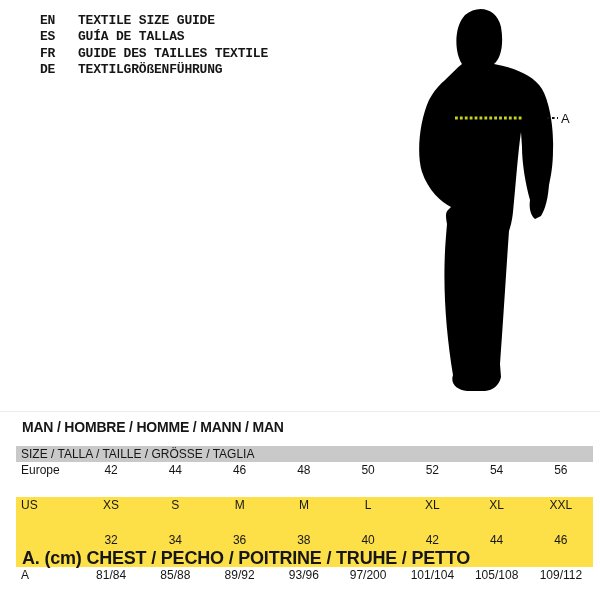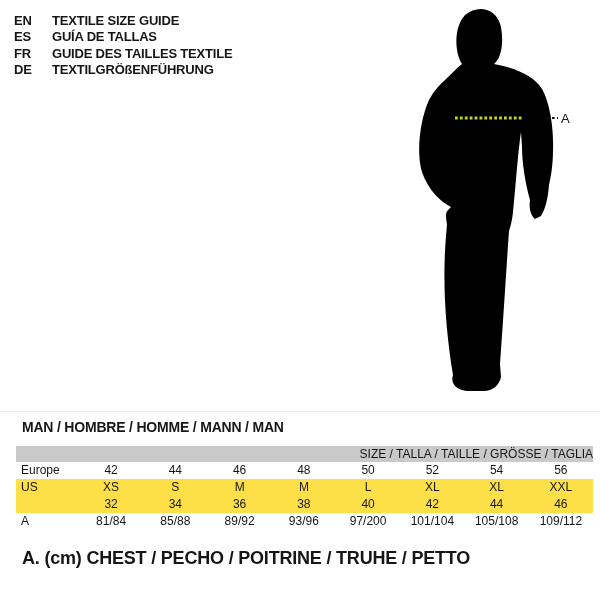--- a/index.html
+++ b/index.html
@@ -3,38 +3,38 @@
 <meta charset="utf-8">
 <style>
   html,body{margin:0;padding:0;}
   body{
     width:600px;height:600px;background:#ffffff;position:relative;overflow:hidden;
     font-family:"Liberation Sans", sans-serif;color:#161616;
     -webkit-font-smoothing:antialiased;
   }
   .abs{position:absolute;}
   
-  .lang-list{left:14px;top:13px;}
+  .lang-list{left:40px;top:13px;font-family:Liberation Mono, monospace;}
   .lang-row{display:flex;font-weight:bold;font-size:13px;line-height:16.4px;letter-spacing:-0.2px;}
   .lang-code{width:38px;flex:0 0 38px;}
   .lang-label{white-space:nowrap;}
   
   .categories{left:22px;top:110px;font-weight:bold;font-size:13px;line-height:18px;letter-spacing:-0.2px;}
   .categories div{white-space:nowrap;}
   
   .figure{left:408px;top:2px;width:165px;height:400px;}
   .figure text{font-family:"Liberation Sans", sans-serif;font-size:13px;fill:#111;}
   
   .divider{left:0;top:411px;width:600px;height:1px;background:#ececec;}
   
   .section-title{left:22px;top:419px;font-weight:bold;font-size:14px;letter-spacing:-0.2px;white-space:nowrap;}
   
   .size-table{left:16px;top:446px;width:577px;font-size:12px;}
-  .table-header{background:#c9c9c9;height:16px;line-height:16px;padding-left:5px;white-space:nowrap;text-align:right;}
-  .t-row{display:grid;grid-template-columns:63px repeat(8,1fr);height:17px;line-height:17px;}
+  .table-header{background:#c9c9c9;height:16px;line-height:16px;padding-left:5px;white-space:nowrap;}
+  .t-row{display:grid;grid-template-columns:63px repeat(8,1fr);height:35px;line-height:17px;}
   .t-row.shaded{background:#fde047;}
   .t-label{padding-left:5px;text-align:left;}
   .t-cell{text-align:center;}
   
   .footnote{left:22px;top:548px;font-weight:bold;font-size:18px;letter-spacing:-0.2px;white-space:nowrap;}
 </style>
 </head>
 <body>
 
 <div class="abs lang-list" id="langList">

